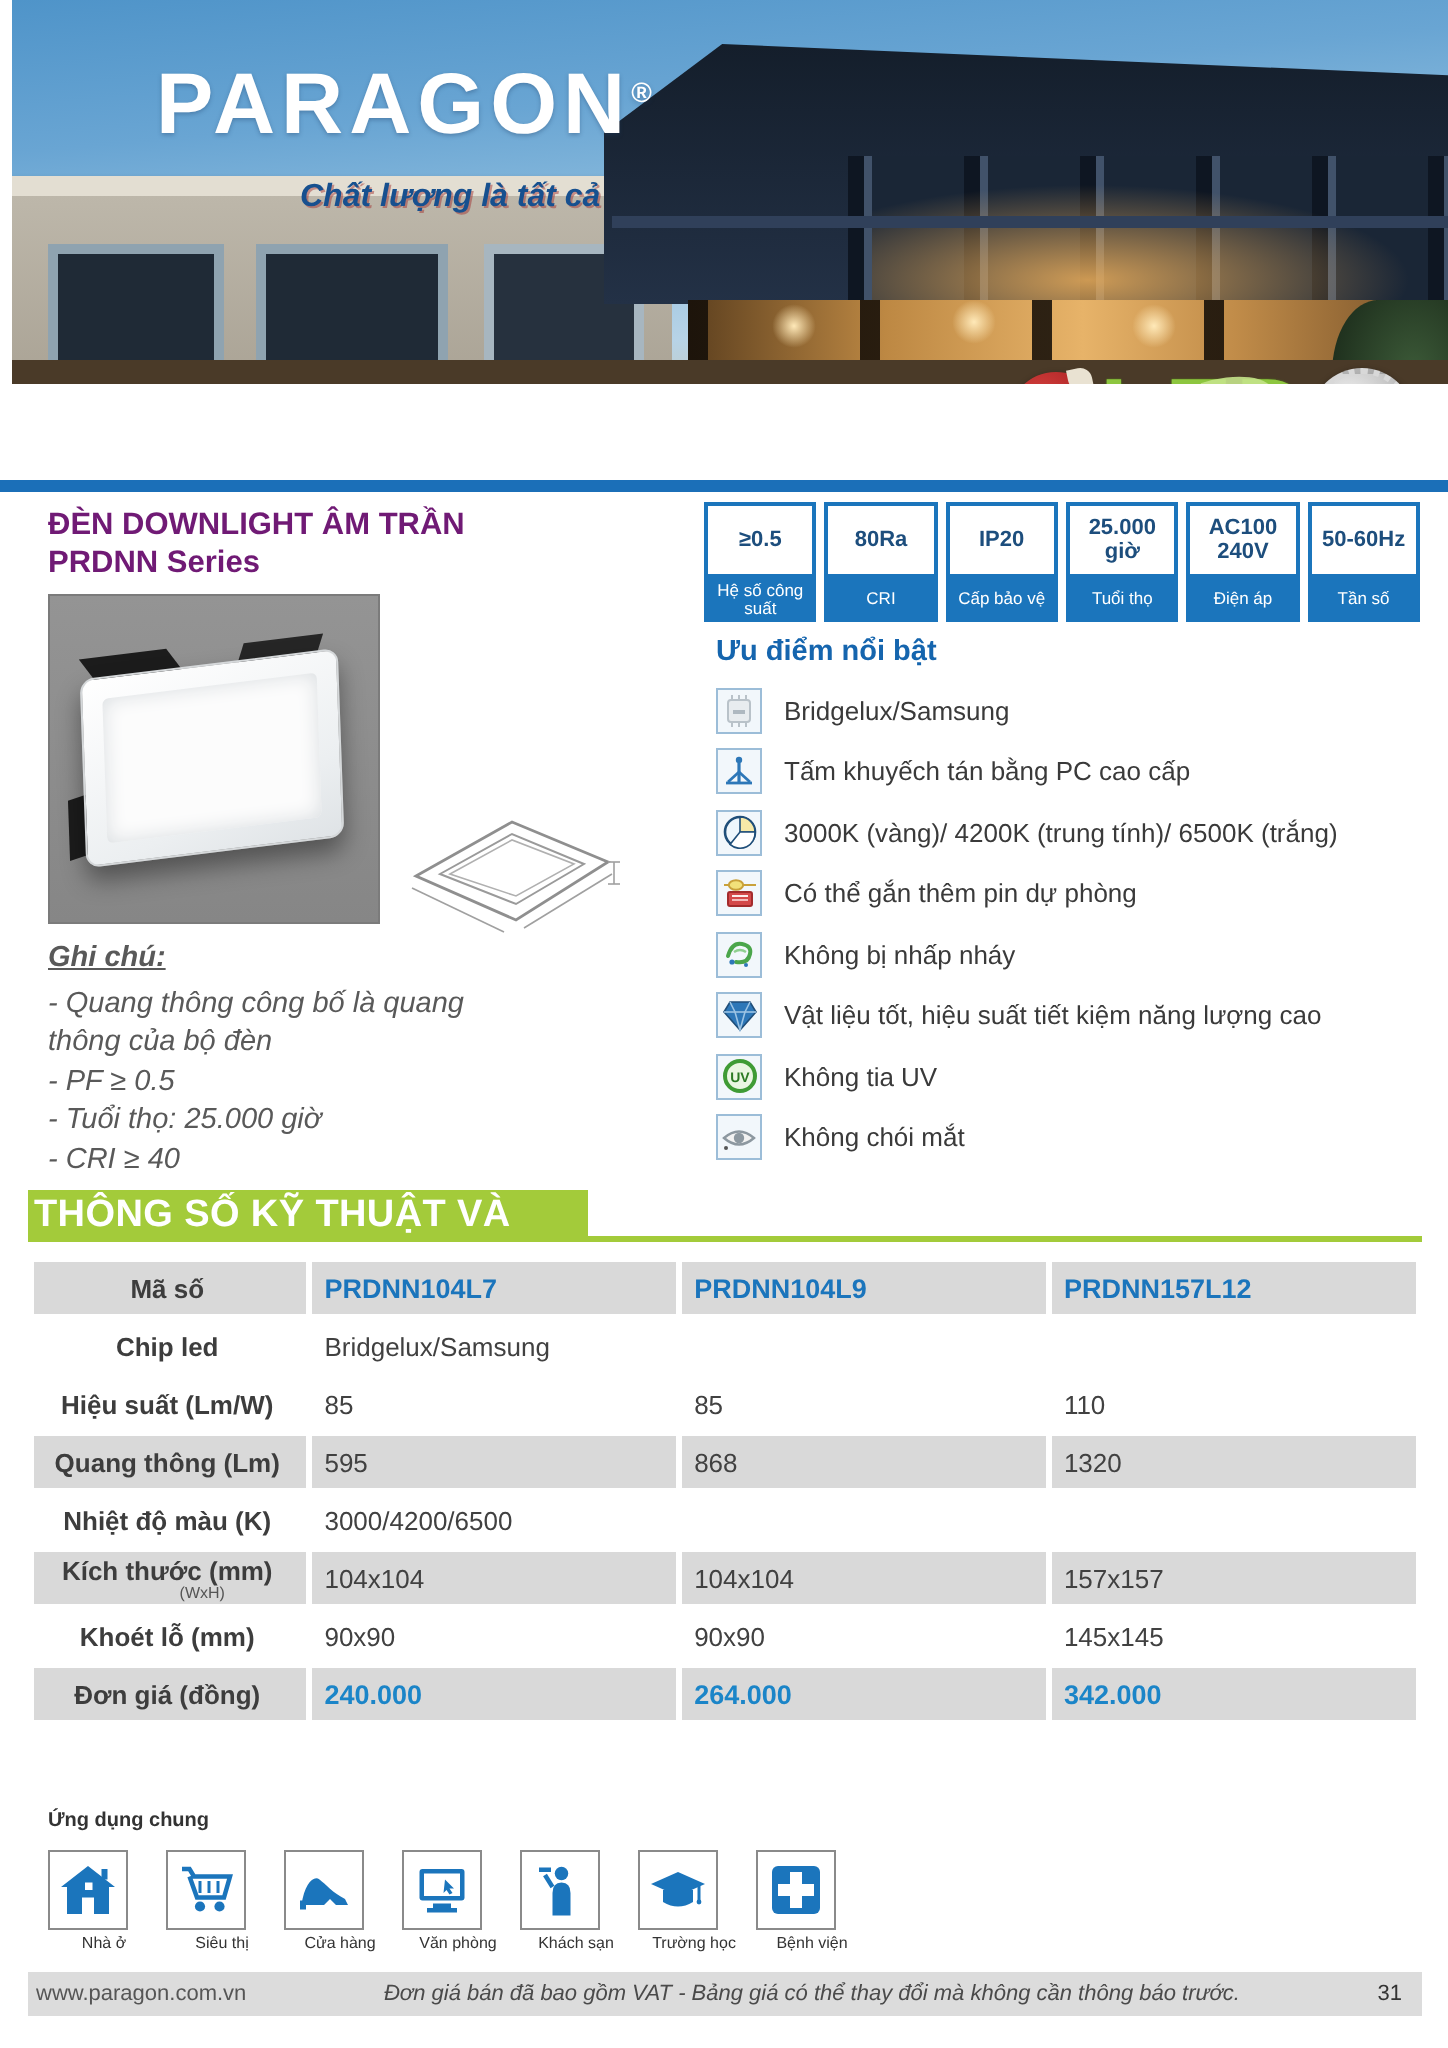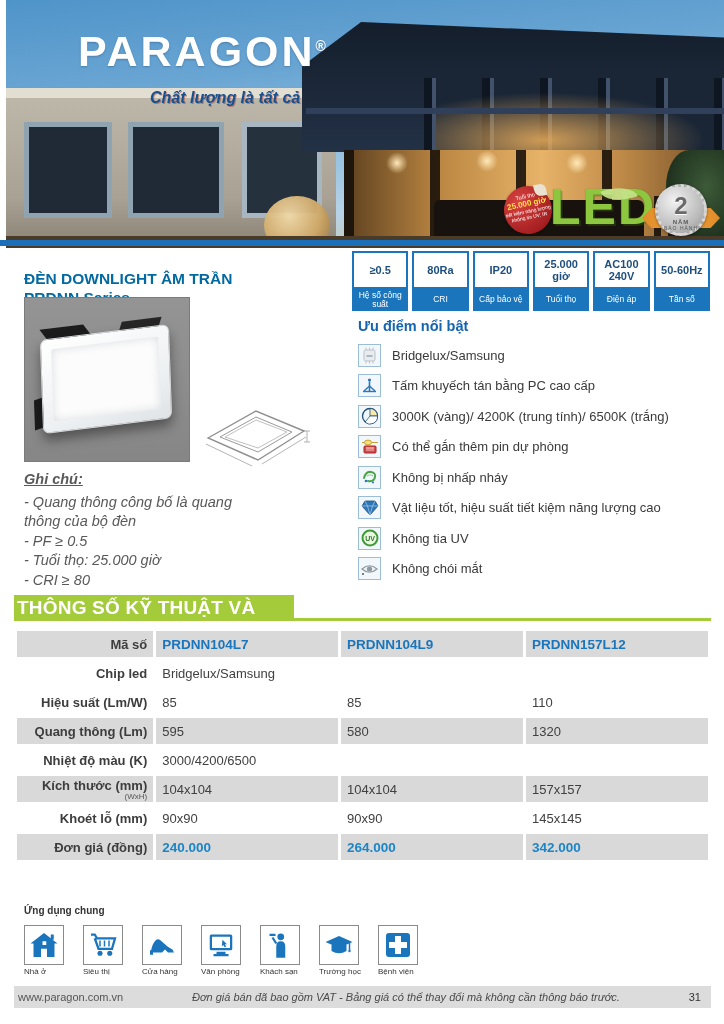--- a/index.html
+++ b/index.html
@@ -1,21 +1,21 @@
 <!DOCTYPE html>
 <html><head>
 <meta charset="utf-8">
 <style>
   * { margin:0; padding:0; box-sizing:border-box; }
   html,body { background:#fff; }
   body { font-family:"Liberation Sans", sans-serif; }
   .page { position:relative; width:724px; height:1024px; background:#fff; overflow:hidden; margin:0 auto; }
 
   
-  .hero { position:absolute; left:6px; top:0; right:0; height:248px; overflow:hidden; background:linear-gradient(175deg,#4f94c9 0%,#69a5d3 30%,#8fbede 55%,#b7d3e7 78%,#cfc3a0 100%); }
+  .hero { position:absolute; left:6px; top:0; right:0; height:192px; overflow:hidden; background:linear-gradient(175deg,#4f94c9 0%,#69a5d3 30%,#8fbede 55%,#b7d3e7 78%,#cfc3a0 100%); }
   .hero-bar { position:absolute; left:0; right:0; top:240px; height:6px; background:#1b6fb8; }
   .eave-left { position:absolute; left:0; top:88px; width:335px; height:10px; background:#e3ded2; box-shadow:0 2px 3px rgba(0,0,0,.3); }
   .house-left { position:absolute; left:0; top:98px; width:330px; height:142px; background:linear-gradient(180deg,#bdb7aa,#a9a294 70%,#8e8679); }
   .win { position:absolute; top:24px; height:96px; background:#1f2a36; border:5px solid #8fa3b0; }
   .win.w1 { left:18px; width:88px; }
   .win.w2 { left:122px; width:96px; }
   .win.w3 { left:236px; width:80px; border-color:#a7b6c0; background:#26313e; }
   .walllamp { position:absolute; left:318px; top:120px; width:8px; height:16px; background:#20160e; }
   .glow { position:absolute; border-radius:50%; pointer-events:none; }
   .roof-main { position:absolute; left:296px; top:22px; width:422px; height:130px; background:linear-gradient(180deg,#141e2b,#233146); clip-path:polygon(0 34%, 14% 0, 100% 12%, 100% 100%, 0 100%); }
@@ -43,21 +43,21 @@
   .led { position:absolute; left:544px; top:178px; font-size:50px; font-weight:bold; color:#8dc63f; letter-spacing:2px; text-shadow:0 0 1px #55831f, 2px 2px 0 rgba(60,100,20,.35); }
   .led-leaf { position:absolute; left:596px; top:186px; width:34px; height:16px; background:#c4e38a; border-radius:0 100% 0 100%; transform:rotate(-18deg); opacity:.9; }
   .medal { position:absolute; left:636px; top:184px; width:78px; height:58px; }
   .medal .ribbon { position:absolute; left:0; top:24px; width:78px; height:20px; background:linear-gradient(90deg,#e08a28,#f2a93e 50%,#e08a28); clip-path:polygon(0 50%, 12% 0, 88% 0, 100% 50%, 88% 100%, 12% 100%); }
   .medal .disc { position:absolute; left:13px; top:0; width:52px; height:52px; border-radius:50%; background:radial-gradient(circle at 35% 30%, #f2f2f2, #b9b9b9 65%, #8f8f8f); border:3px dotted #d8d8d8; box-shadow:0 1px 3px rgba(0,0,0,.4); text-align:center; color:#5a5a5a; }
   .medal .num { font-size:24px; font-weight:bold; line-height:26px; margin-top:6px; color:#6b6b6b; text-shadow:0 1px 0 #fff; }
   .medal .unit { font-size:6px; font-weight:bold; letter-spacing:1px; }
   .medal .sub { font-size:5px; letter-spacing:1px; }
 
   
-  .prod-title { position:absolute; left:24px; top:253px; color:#0369a1; font-weight:bold; font-size:15.5px; line-height:19px;margin-top:16px; }
+  .prod-title { position:absolute; left:24px; top:253px; color:#701a75; font-weight:bold; font-size:15.5px; line-height:19px; }
   .photo-box { position:absolute; left:24px; top:297px; width:166px; height:165px; background:linear-gradient(180deg,#949494,#868686); border:1px solid #7b7b7b; }
   .dl { position:absolute; left:16px; top:34px; width:130px; height:94px; transform:rotate(-7deg) skewX(-5deg); }
   .dl .clip1 { position:absolute; left:6px; top:-10px; width:44px; height:18px; background:#1c1c1c; transform:skewX(34deg); }
   .dl .clip2 { position:absolute; right:10px; top:-8px; width:40px; height:16px; background:#262626; transform:skewX(-20deg); }
   .dl .clip3 { position:absolute; left:-8px; bottom:6px; width:14px; height:30px; background:#1c1c1c; transform:skewY(-12deg); }
   .dl .frame { position:absolute; inset:0; background:linear-gradient(160deg,#ffffff,#eceff1 70%,#dfe3e6); border-radius:7px; box-shadow:0 7px 12px rgba(0,0,0,.4); border:1px solid #d5d8da; }
   .dl .panel { position:absolute; inset:11px; background:#fcfcfc; border-radius:3px; box-shadow:inset 0 0 10px #d9dde0; }
   .tech { position:absolute; left:200px; top:398px; width:112px; height:70px; }
   .notes { position:absolute; left:24px; top:470px; width:230px; color:#595959; font-style:italic; font-size:14.5px; line-height:19.5px; }
   .notes .nh { font-weight:bold; text-decoration:underline; margin-bottom:3px; }
@@ -71,30 +71,30 @@
   .features { position:absolute; left:358px; top:340px; width:360px; }
   .feat { display:flex; align-items:center; height:30.5px; gap:11px; }
   .fi { width:23px; height:23px; background:#f2f7fb; border:1px solid #9cbdd8; display:flex; align-items:center; justify-content:center; flex:0 0 23px; }
   .feat .ft { font-size:13px; color:#3a3a3a; }
 
   
   .banner-line { position:absolute; left:14px; top:618px; width:697px; height:3px; background:#a3cb3a; }
   .banner { position:absolute; left:14px; top:595px; width:280px; height:26px; background:#a3cb3a; color:#fff; font-weight:bold; font-size:19px; line-height:26px; padding-left:3px; letter-spacing:.2px; }
   table.specs { position:absolute; left:14px; top:628px; width:697px; border-collapse:separate; border-spacing:3px; }
   table.specs td { height:26px; font-size:13px; color:#414141; vertical-align:middle; padding:1px 6px; }
-  table.specs td.lbl { text-align:right; padding-left:3px; font-weight:bold; color:#3d3d3d; }
+  table.specs td.lbl { text-align:center; padding-left:3px; font-weight:bold; color:#3d3d3d; }
   table.specs td.g { background:#d9d9d9; }
   table.specs td.code { color:#1b75bc; font-weight:bold; font-size:13.5px; }
   table.specs td.price { color:#1b85c8; font-weight:bold; font-size:13.5px; }
   table.specs .sub { display:block; font-size:8px; font-weight:normal; color:#555; line-height:7px; margin-left:35px; }
 
   
   .app-head { position:absolute; left:24px; top:905px; font-weight:bold; font-size:10px; color:#333; }
   .apps { position:absolute; left:24px; top:925px; display:flex; gap:3px; }
-  .app { width:56px; }
+  .app { width:56px; text-align:center; }
   .app .box { width:40px; height:40px; border:1px solid #8a8a8a; background:#fff; display:flex; align-items:center; justify-content:center; }
   .app .al { font-size:8px; color:#333; margin-top:2px; line-height:9px; }
 
   
   .footer { position:absolute; left:14px; top:986px; width:697px; height:22px; background:#dcdcdc; display:flex; align-items:center; font-size:11px; color:#555; }
   .footer .site { margin-left:4px; }
   .footer .note { flex:1; text-align:center; font-style:italic; color:#4a4a4a; }
   .footer .pg { margin-right:10px; color:#333; }
 </style>
 </head>
@@ -177,21 +177,21 @@
       <line x1="104" y1="33" x2="110" y2="33" stroke="#a0a0a0" stroke-width="0.8"></line>
       <line x1="104" y1="44" x2="110" y2="44" stroke="#a0a0a0" stroke-width="0.8"></line>
     </svg>
   </div>
 
   <div class="notes">
     <div class="nh">Ghi chú:</div>
     <div>- Quang thông công bố là quang thông của bộ đèn</div>
     <div>- PF ≥ 0.5</div>
     <div>- Tuổi thọ: 25.000 giờ</div>
-    <div>- CRI ≥ 80</div>
+    <div>- CRI ≥ 40</div>
   </div>
 
   <div class="badges">
     <div class="badge">
       <div class="b-val">≥0.5</div>
       <div class="b-lab">Hệ số công suất</div>
     </div>
     <div class="badge">
       <div class="b-val">80Ra</div>
       <div class="b-lab">CRI</div>
@@ -330,21 +330,21 @@
     </tr>
     <tr>
       <td class="lbl">Hiệu suất (Lm/W)</td>
       <td>85</td>
       <td>85</td>
       <td>110</td>
     </tr>
     <tr>
       <td class="lbl g">Quang thông (Lm)</td>
       <td class="g">595</td>
-      <td class="g">580</td>
+      <td class="g">868</td>
       <td class="g">1320</td>
     </tr>
     <tr>
       <td class="lbl">Nhiệt độ màu (K)</td>
       <td colspan="3">3000/4200/6500</td>
     </tr>
     <tr>
       <td class="lbl g"><span>Kích thước (mm)</span><span class="sub">(WxH)</span></td>
       <td class="g">104x104</td>
       <td class="g">104x104</td>

